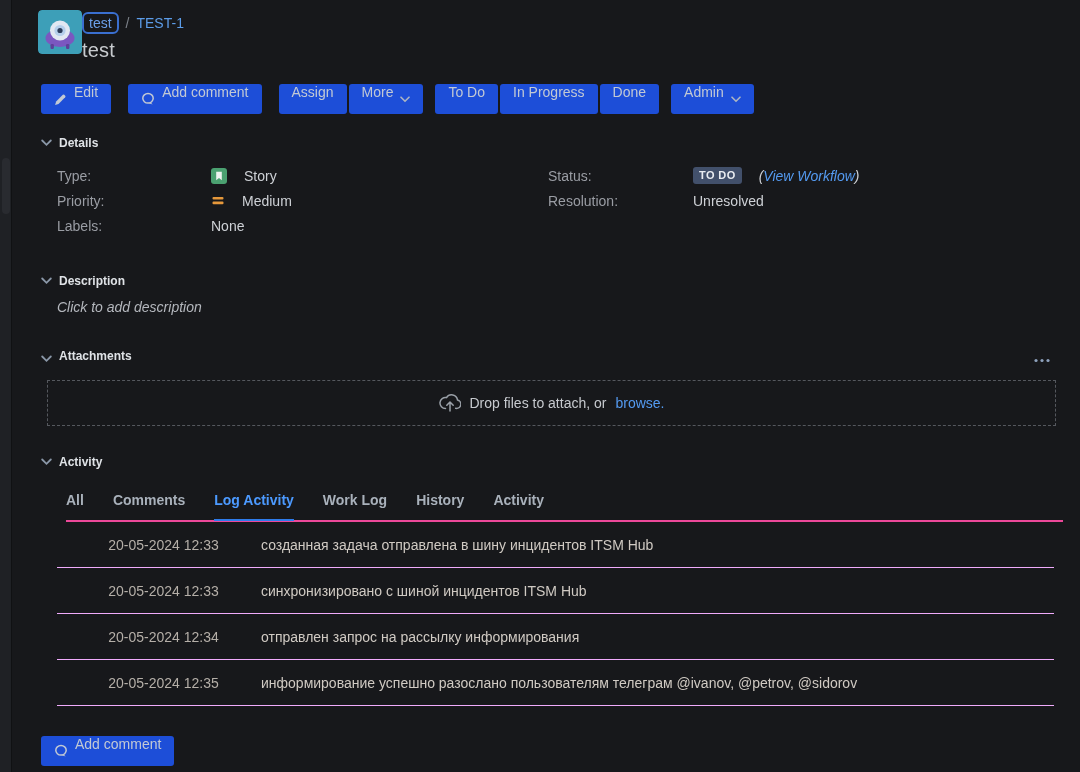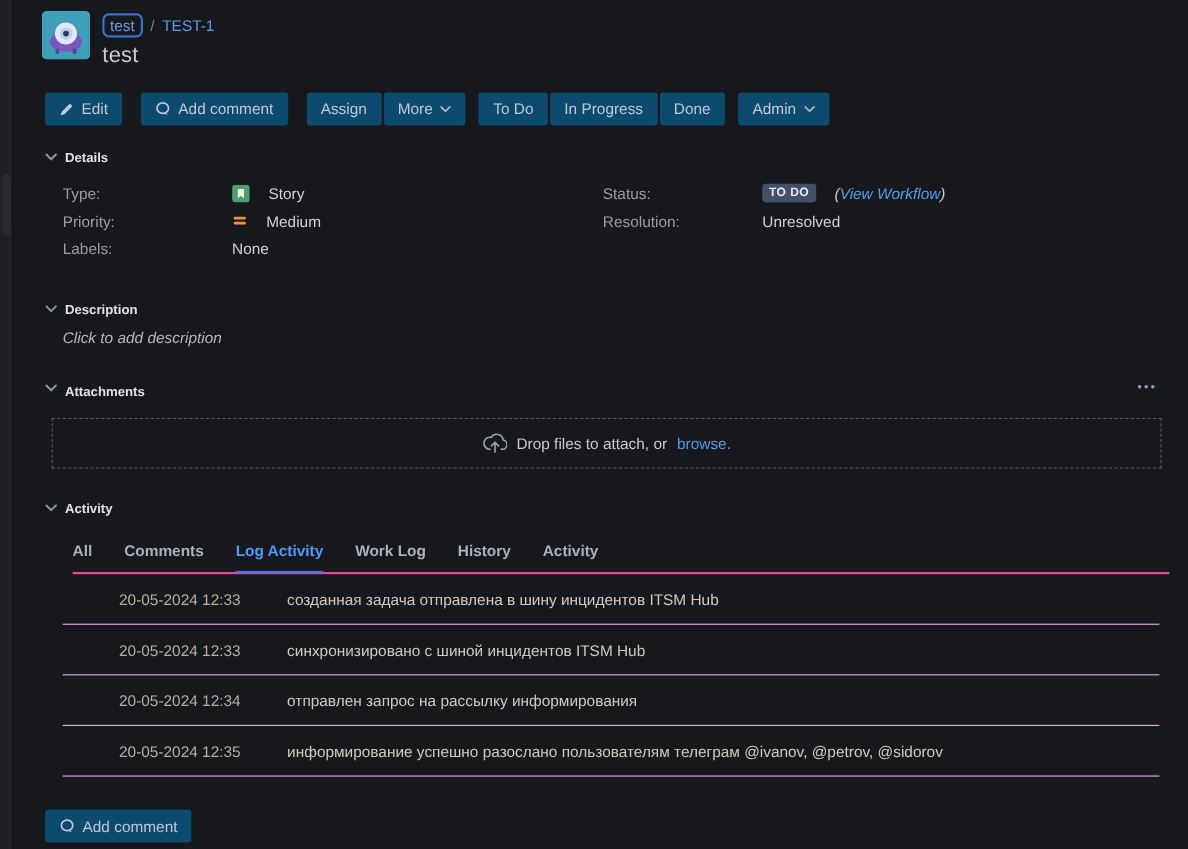--- a/index.html
+++ b/index.html
@@ -18,38 +18,38 @@
     background:#1f2125; border-right:1px solid #101113;
   }
   .rail-thumb {
     position:absolute; left:2px; top:158px; width:8px; height:56px;
     background:#292b30; border-radius:4px;
   }
 
   .content { margin-left:13px; padding:10px 24px 0 25px; }
 
   
-  .header { display:flex; align-items:flex-start; gap:11px; }
+  .header { display:flex; align-items:flex-start; }
   .avatar { width:44px; height:44px; border-radius:4px; display:block; flex:0 0 auto; }
   .header-text { padding-top:0; }
   .breadcrumb { display:flex; align-items:center; gap:7px; height:25px; }
   .crumb-project {
     color:#6b9fe8; border:2px solid #3a6fd0; border-radius:6px;
     padding:0 5px; line-height:18px; font-size:14px; cursor:pointer;
   }
   .crumb-sep { color:#7d828a; }
   .crumb-issue { color:#5c9ce8; text-decoration:none; cursor:pointer; }
   .issue-title { font-size:20px; font-weight:500; color:#c8cbcf; margin-top:4px; letter-spacing:.2px; }
 
   
   .toolbar { display:flex; align-items:center; margin-top:22px; margin-left:3px; }
   .btn {
-    background:#0c4a6e; color:#c2c9d4; border:none; border-radius:3px;
+    background:#1d4ed8; color:#c2c9d4; border:none; border-radius:3px;
     height:30px; padding:0 13px; font-size:14px; font-family:inherit;
-    display:inline-flex; align-items:center; gap:7px; cursor:pointer; white-space:nowrap;
+    display:inline-flex; gap:7px; cursor:pointer; white-space:nowrap;
   }
   .btn + .btn { margin-left:2px; }
   .gap-lg { margin-left:17px !important; }
   .gap-md { margin-left:12px !important; }
   .icon { display:inline-flex; align-items:center; justify-content:center; }
 
   
   .section { margin-left:3px; }
   .section-header { display:flex; align-items:center; gap:7px; cursor:pointer; }
   .section-title { font-size:12px; font-weight:bold; color:#dfe2e6; }
@@ -71,21 +71,21 @@
     background:#42506b; color:#e9ecf1; font-size:11px; font-weight:bold;
     letter-spacing:.4px; border-radius:3px; padding:2px 6px 2px; line-height:13px;
   }
   .workflow-wrap { color:#ced1d6;font-style:italic; }
   .link { color:#549af0; text-decoration:none; cursor:pointer; }
 
   
   .desc-placeholder { margin:11px 0 0 16px; font-style:italic; color:#b4b7bd; cursor:pointer; }
 
   
-  .attach-header { display:flex; align-items:flex-start; }
+  .attach-header { display:flex; align-items:flex-end; }
   .attach-more { margin-left:auto; margin-right:5px; cursor:pointer; }
   .dropzone {
     margin-top:17px; margin-left:6px; width:1009px; height:46px;
     border:1px dashed #55585e; display:flex; align-items:center; justify-content:center; gap:9px;
     color:#c7cacf; cursor:pointer;
   }
 
   
   .tabs {
     display:flex; gap:29px; margin:23px 0 0 25px; width:997px;

